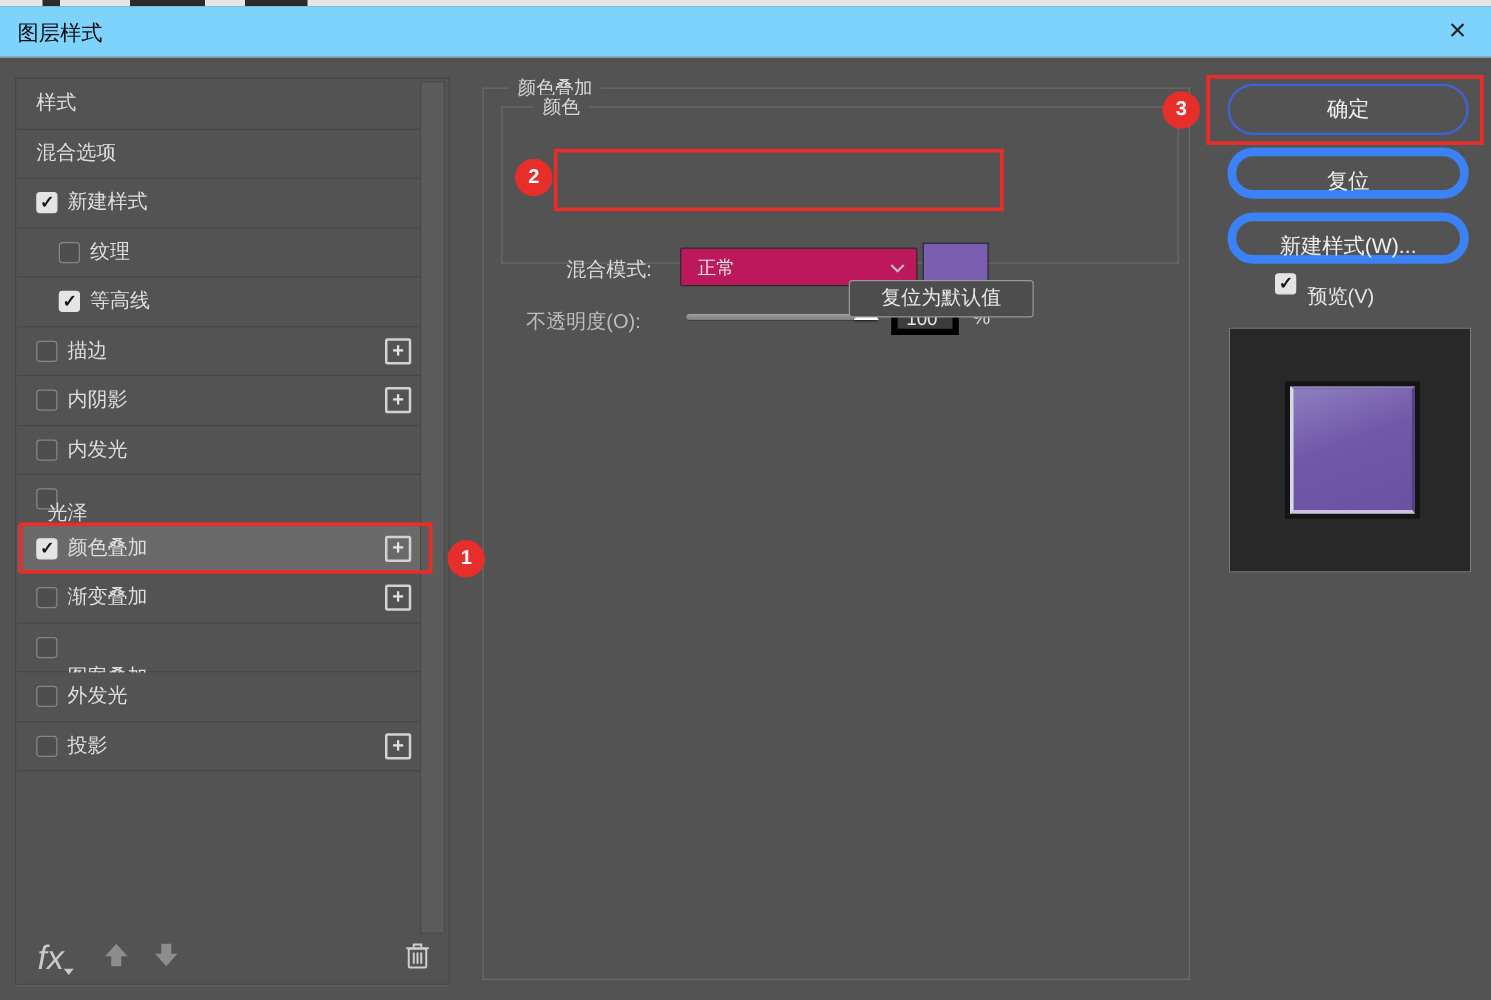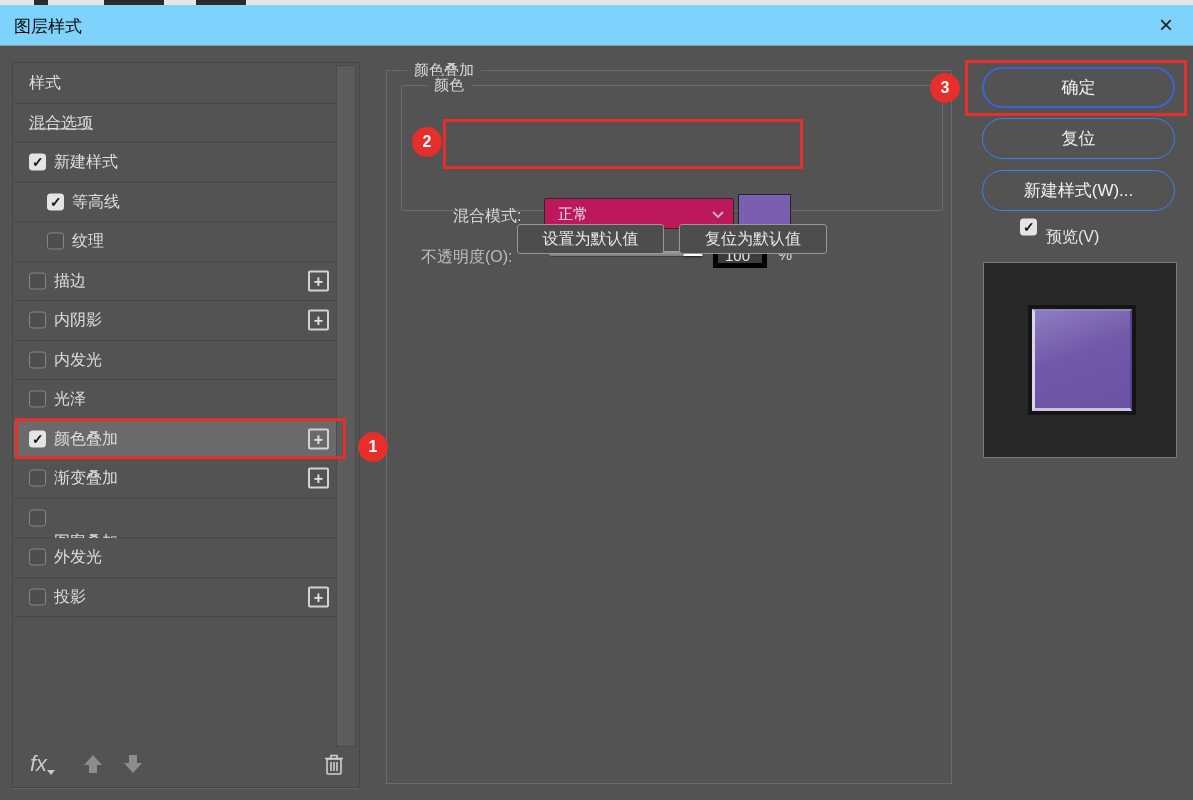--- a/index.html
+++ b/index.html
@@ -23,21 +23,21 @@
   .style-list { position:absolute; left:1px; top:1px; width:322px; }
   .row { position:relative; height:39.5px; border-bottom:1px solid #464646; background:#535353; cursor:pointer; }
   .row.selected { background:#6a6a6a; }
   .row .lbl { position:absolute; top:50%; transform:translateY(-50%); font-size:16px; color:#dedede; white-space:nowrap; }
   .cb { position:absolute; top:50%; transform:translateY(-50%); width:17px; height:17px; border-radius:3px; background:#4e4e4e; border:1px solid #868686; }
   .cb.checked { background:#e4e4e4; border:1px solid #e4e4e4; }
   .cb.checked::after { content:"✓"; position:absolute; left:2px; top:-1px; font-size:14px; font-weight:bold; color:#161616; }
   .plusbox { position:absolute; right:7px; top:50%; transform:translateY(-50%); width:21px; height:21px; border:2px solid #d2d2d2; border-radius:2px; color:#e2e2e2; font-size:16px; font-weight:bold; text-align:center; line-height:17px; cursor:pointer; }
   .list-scrollbar { position:absolute; right:3px; top:2px; width:20px; height:682px; background:#5c5c5c; border:1px solid #4a4a4a; }
   .effects-toolbar { position:absolute; left:1px; right:1px; bottom:1px; height:42px; }
-  .fx-btn { position:absolute; left:16px; top:7px; font-size:22px; font-style:italic; color:#c9c9c9; cursor:pointer; }
+  .fx-btn { position:absolute; left:16px; top:7px; font-size:27px; font-style:italic; color:#c9c9c9; cursor:pointer; }
   .fx-btn::after { content:""; position:absolute; right:-8px; bottom:2px; border-left:4px solid transparent; border-right:4px solid transparent; border-top:5px solid #c9c9c9; }
   .tb-ico { position:absolute; top:9px; cursor:pointer; }
   
   .group { position:absolute; border:1px solid #6b6b6b; }
   .group-legend { position:absolute; top:-10px; background:#535353; padding:0 7px; font-size:15px; color:#d8d8d8; white-space:nowrap; }
   .outer-group { left:386px; top:70px; width:566px; height:714px; }
   .inner-group { left:14px; top:14px; width:542px; height:126px; }
   
   .blend-label { position:absolute; left:66px; top:135px; font-size:16px; color:#d8d8d8; }
   .dropdown { position:absolute; left:157px; top:127px; width:190px; height:31px; background:#be185d; border:1px solid #2b2b2b; border-radius:2px; cursor:pointer; }
@@ -46,21 +46,21 @@
   .swatch { position:absolute; left:351px; top:123px; width:53px; height:38px; border:1px solid #242424; cursor:pointer; }
   
   .opacity-label { position:absolute; left:34px; top:176px; font-size:16px; color:#bdbdbd; }
   .slider { position:absolute; left:162px; top:180px; width:152px; height:6px; background:linear-gradient(#a0a0a0,#7e7e7e); border-radius:3px; border-bottom:1px solid #3f3f3f; cursor:pointer; }
   .slider-thumb { position:absolute; left:134px; top:-12px; width:0; height:0; border-left:10px solid transparent; border-right:10px solid transparent; border-bottom:17px solid #ffffff; cursor:pointer; filter:drop-shadow(0 1px 1px rgba(0,0,0,.5)); }
   .num-input { position:absolute; left:326px; top:171px; width:54px; height:26px; background:#3c3c3c; border:5px solid #000000; color:#e8e8e8; font-size:15px; padding-left:7px; font-family:"Liberation Sans",sans-serif; }
   .unit { position:absolute; left:391px; top:175px; font-size:16px; color:#d8d8d8; }
   
   .flat-btn { position:absolute; top:153px; height:30px; background:#4d4d4d; border:1px solid #979797; border-radius:3px; color:#e8e8e8; font-size:16px; text-align:center; line-height:27px; cursor:pointer; }
   
-  .pill { position:absolute; left:982px; width:193px; height:41px; border-radius:21px; background:#535353; border:1px solid #3b82f6; color:#f0f0f0; font-size:17px; text-align:center; line-height:39px; cursor:pointer; }
+  .pill { position:absolute; left:982px; width:193px; height:41px; border-radius:21px; background:#535353; border:7px solid #3b82f6; color:#f0f0f0; font-size:17px; text-align:center; line-height:39px; cursor:pointer; }
   .pill.ok { border:2px solid #3f63cf; line-height:38px; }
   .preview-check { position:absolute; left:1020px; top:227px; cursor:pointer; }
   .preview-label { position:absolute; left:1046px; top:227px; font-size:16px; color:#e8e8e8; }
   .preview-thumb { position:absolute; left:983px; top:262px; width:194px; height:196px; background:#282828; border:1px solid #7a7a7a; }
   .preview-swatch-wrap { position:absolute; left:44px; top:42px; width:108px; height:110px; background:#141414; padding:4px; }
   .preview-swatch { width:100%; height:100%; background:linear-gradient(160deg,#8d7ec0 0%,#7158a8 45%,#6a51a2 100%); border-left:3px solid #d9d5ea; border-bottom:3px solid #c9c3de; border-top:2px solid #9183c0; border-right:2px solid #58428c; }
   
   .annot-box { position:absolute; border:3px solid #e62e2a; }
   .badge { position:absolute; width:30px; height:30px; border-radius:50%; background:#e62e2a; color:#fff; font-size:16px; font-weight:bold; text-align:center; line-height:30px; }
   .box1 { left:15px; top:418px; width:331px; height:41px; }
@@ -85,51 +85,51 @@
     <span>×</span>
   </div>
 </div>
 
 <div class="styles-panel">
   <div class="style-list" id="style-list">
       <div class="row">
         <span class="lbl" style="left: 15px;">样式</span>
       </div>
       <div class="row">
-        <span class="lbl" style="left: 15px; text-decoration: underline;">混合选项</span>
+        <span class="lbl" style="left: 15px;">混合选项</span>
       </div>
       <div class="row">
         <span class="cb checked" style="left: 15px;"></span>
         <span class="lbl" style="left: 40px;">新建样式</span>
       </div>
       <div class="row">
+        <span class="cb" style="left: 33px;"></span>
+        <span class="lbl" style="left: 58px;">纹理</span>
+      </div>
+      <div class="row">
         <span class="cb checked" style="left: 33px;"></span>
         <span class="lbl" style="left: 58px;">等高线</span>
       </div>
       <div class="row">
-        <span class="cb" style="left: 33px;"></span>
-        <span class="lbl" style="left: 58px;">纹理</span>
-      </div>
-      <div class="row">
         <span class="cb" style="left: 15px;"></span>
         <span class="lbl" style="left: 40px;">描边</span>
         <span class="plusbox">+</span>
       </div>
       <div class="row">
         <span class="cb" style="left: 15px;"></span>
         <span class="lbl" style="left: 40px;">内阴影</span>
         <span class="plusbox">+</span>
       </div>
       <div class="row">
         <span class="cb" style="left: 15px;"></span>
         <span class="lbl" style="left: 40px;">内发光</span>
       </div>
       <div class="row">
         <span class="cb" style="left: 15px;"></span>
-        <span class="lbl" style="left: 40px;">光泽</span>
+        <span class="lbl" style="left: 24px; margin-top: 12px;">光泽</span>
       </div>
       <div class="row selected">
         <span class="cb checked" style="left: 15px;"></span>
         <span class="lbl" style="left: 40px;">颜色叠加</span>
         <span class="plusbox">+</span>
       </div>
       <div class="row">
         <span class="cb" style="left: 15px;"></span>
         <span class="lbl" style="left: 40px;">渐变叠加</span>
         <span class="plusbox">+</span>
@@ -190,21 +190,20 @@
   </div>
   <div class="swatch" id="swatch" style="background: rgb(122, 95, 176);"></div>
 
   <div class="opacity-label">不透明度(O):</div>
   <div class="slider">
     <div class="slider-thumb"></div>
   </div>
   <input class="num-input" value="100" style="">
   <div class="unit">%</div>
 
-  <div class="flat-btn" style="left:130px;width:147px">设置为默认值</div>
   <div class="flat-btn" style="left:292px;width:148px">复位为默认值</div>
 </div>
 
 <div class="pill ok" style="top:67px">确定</div>
 <div class="pill" style="top:118px">复位</div>
 <div class="pill" style="top:170px">新建样式(W)...</div>
 
 <div class="cb checked preview-check" id="preview-cb"></div>
 <div class="preview-label">预览(V)</div>
 

